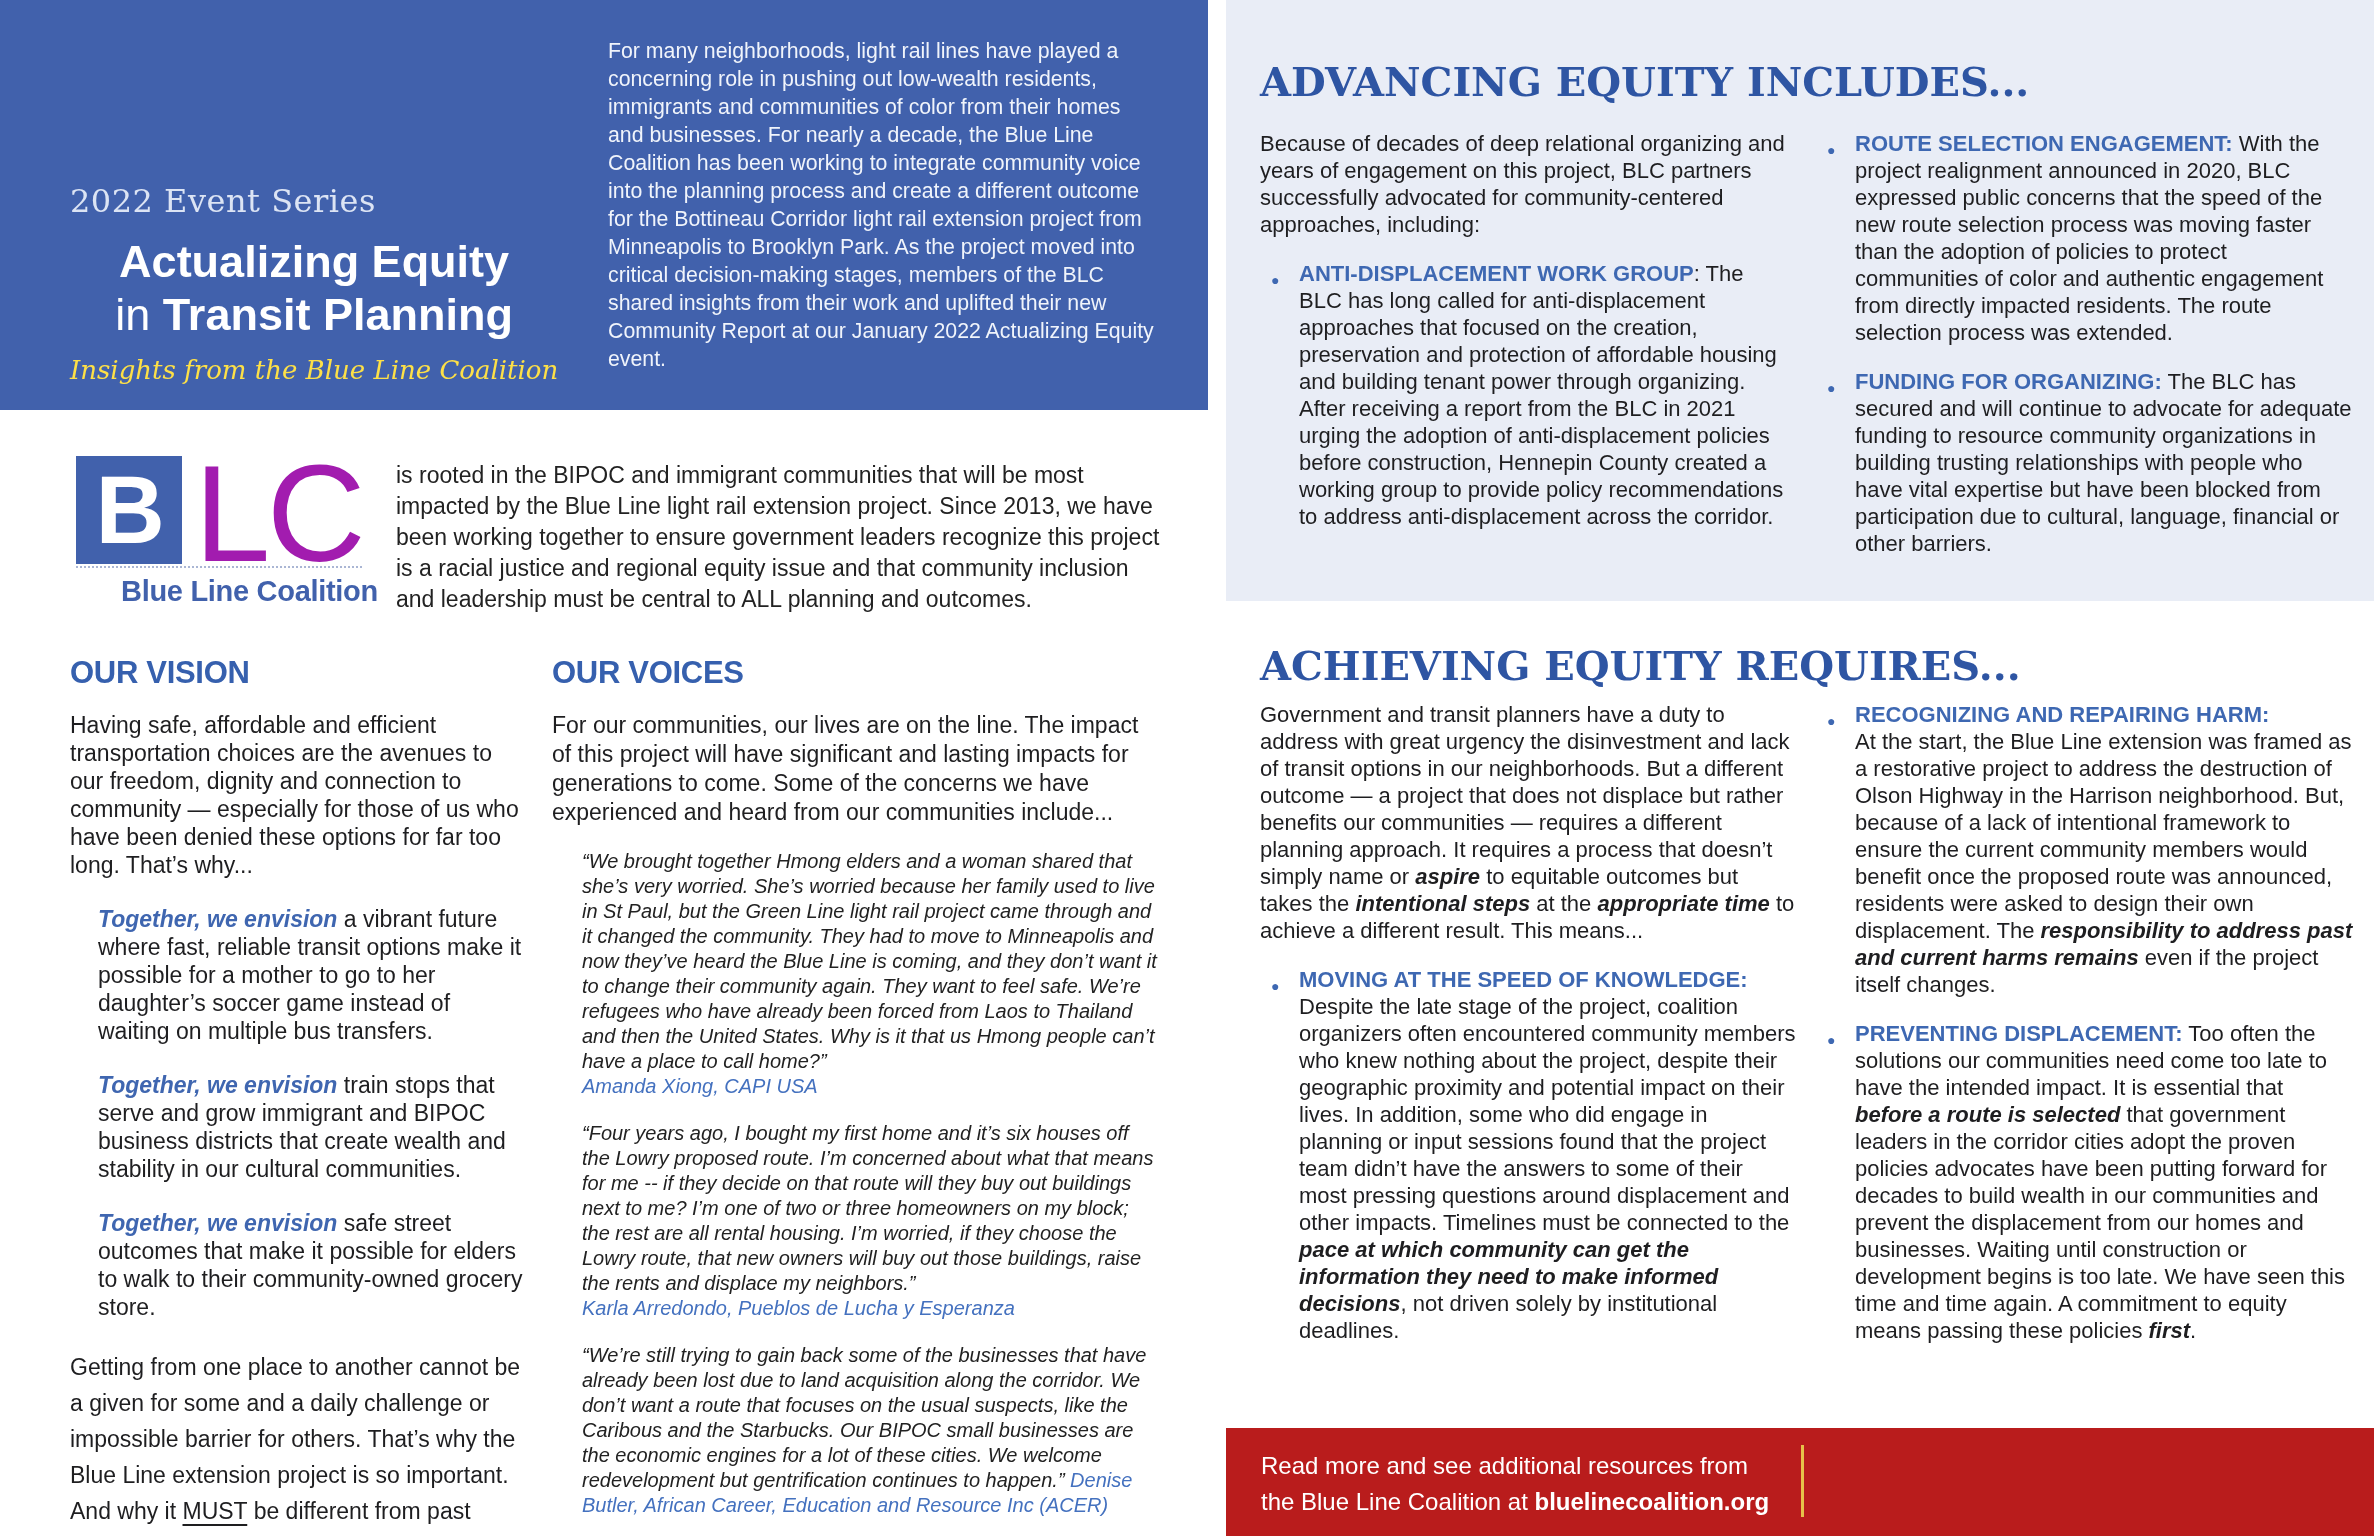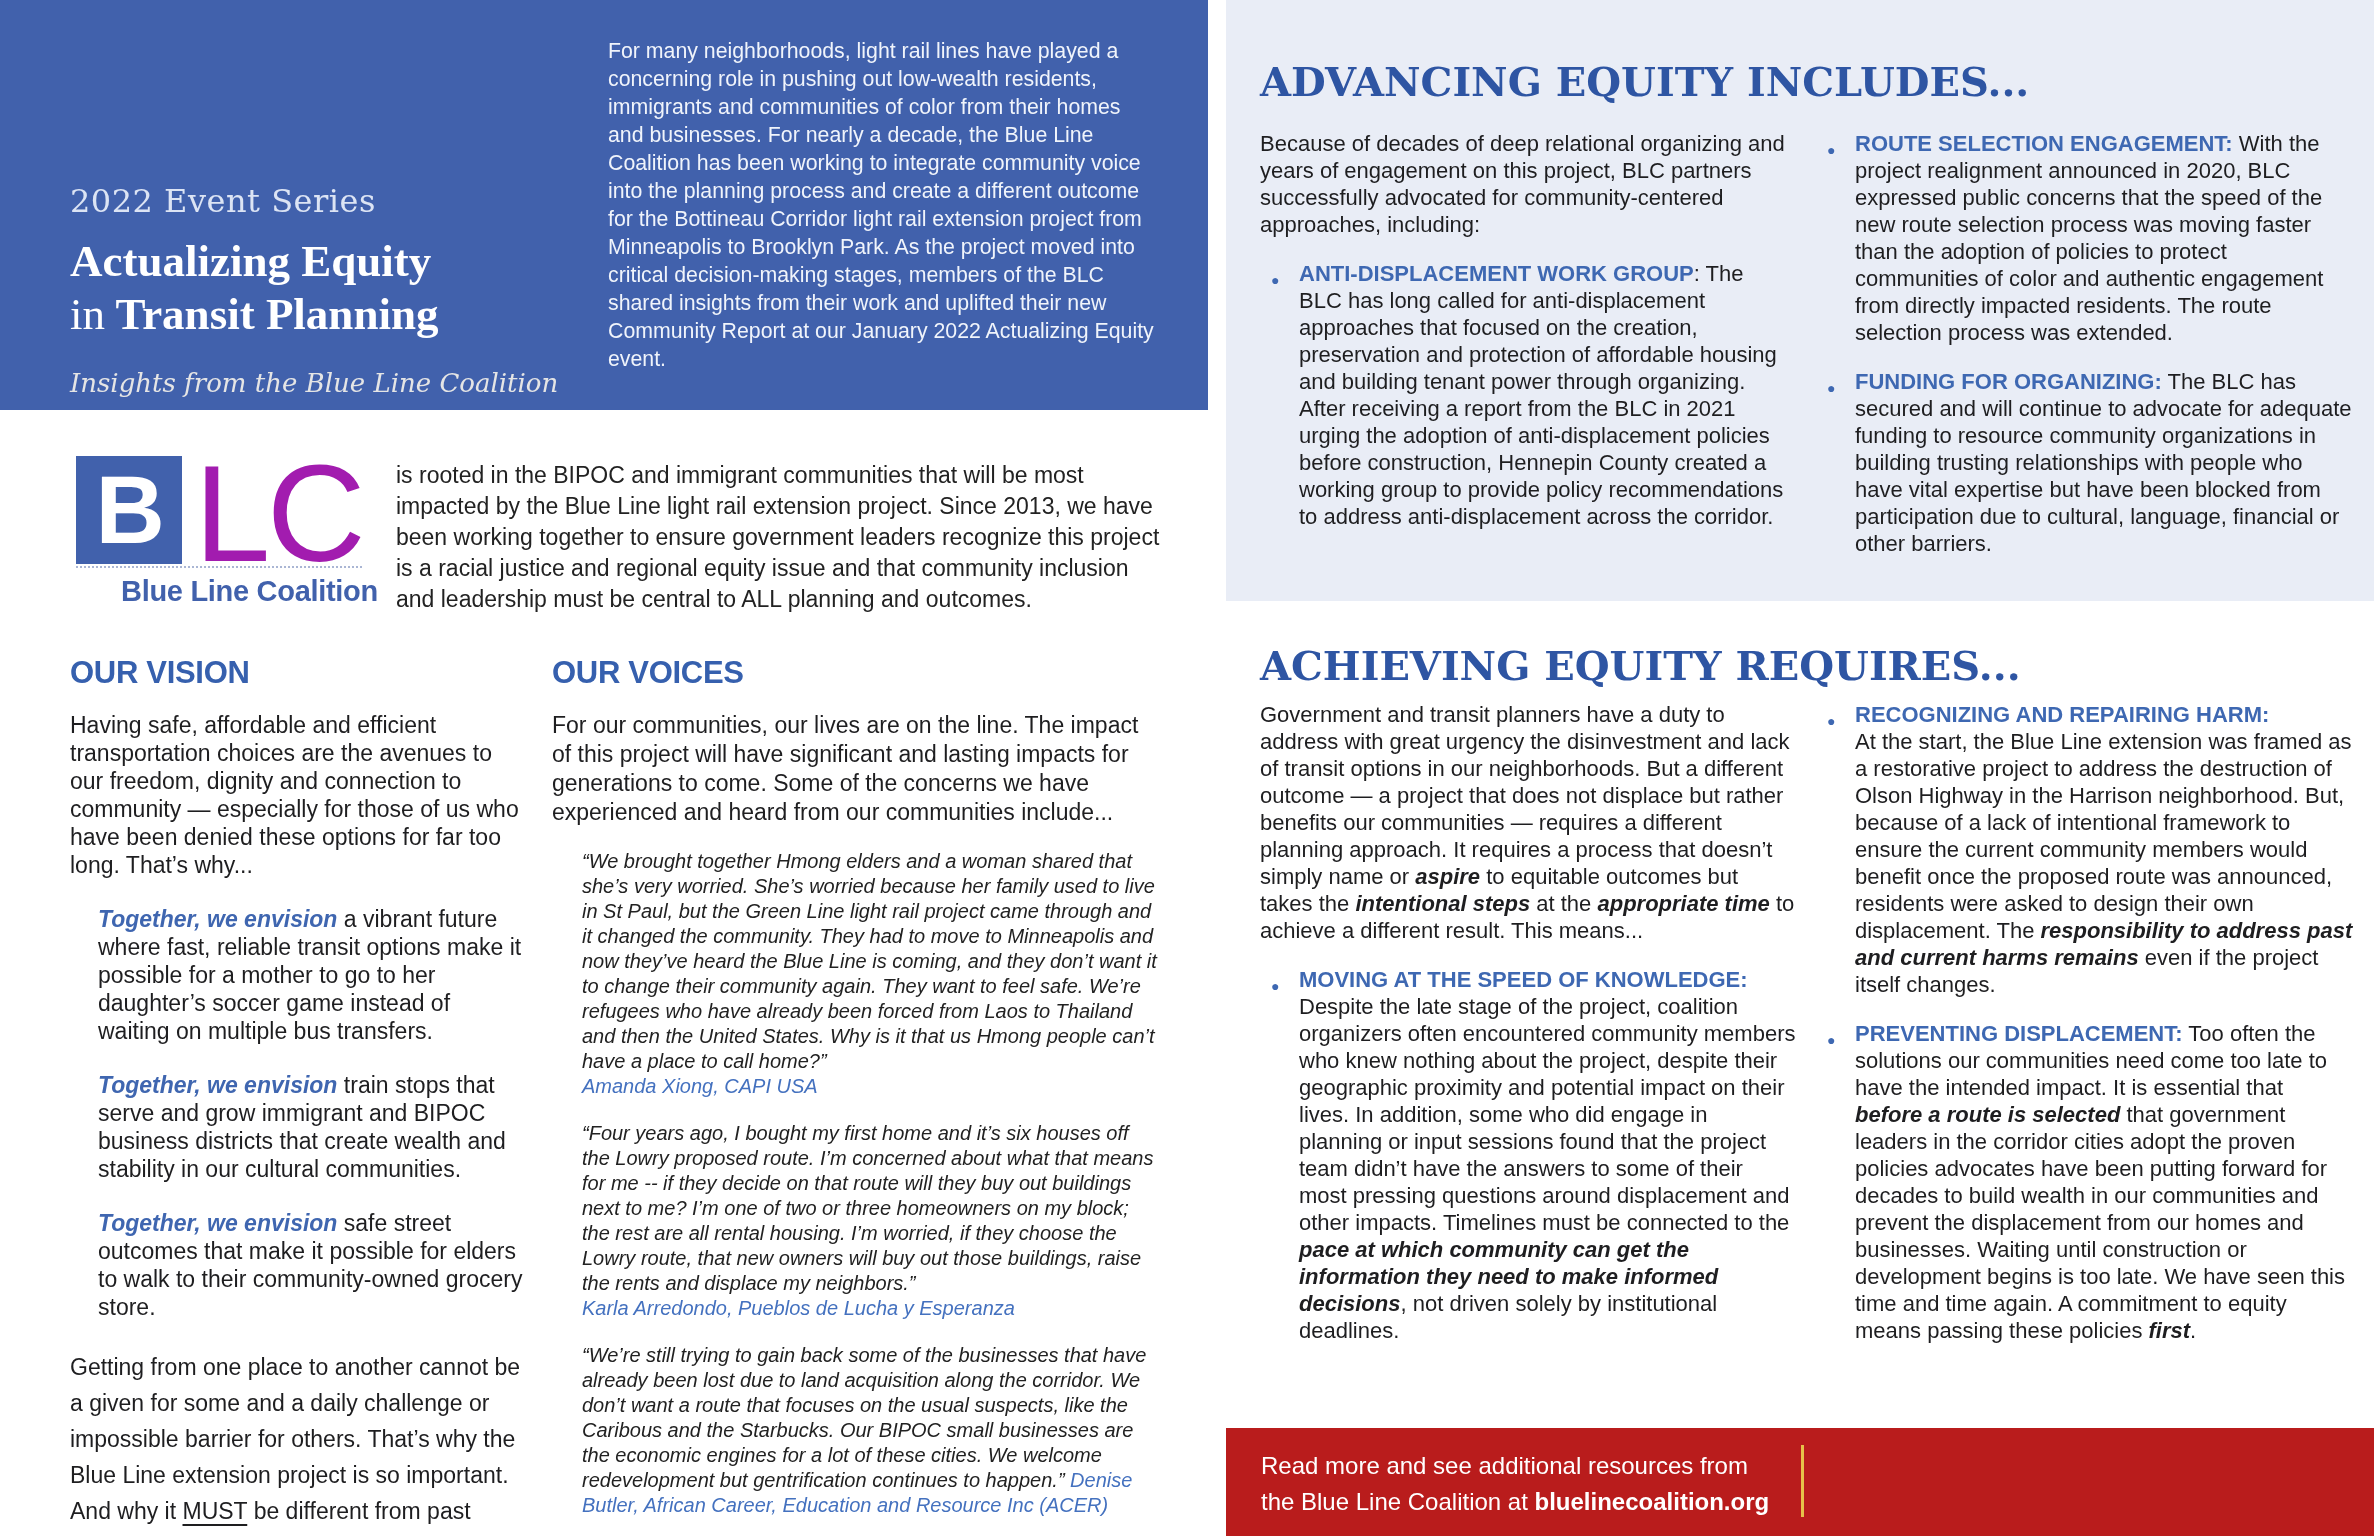--- a/index.html
+++ b/index.html
@@ -4,23 +4,23 @@
 <style>
   html,body{margin:0;padding:0;}
   body{width:2375px;height:1536px;position:relative;background:#ffffff;
        font-family:"Liberation Sans",sans-serif;color:#1e1e20;overflow:hidden;}
   .page{position:absolute;inset:0;}
 
   
   .header-block{position:absolute;left:0;top:0;width:1208px;height:410px;background:#4161ac;}
   .header-text{position:absolute;left:70px;top:182px;color:#fff;}
   .series{font-family:"DejaVu Serif",serif;font-size:32px;font-weight:500;color:#dce4f4;letter-spacing:0.5px;}
-  .title{font-family:Liberation Serif, serif;font-size:45px;font-weight:700;line-height:53px;color:#ffffff;margin:15px 0 0;}
+  .title{font-family:Liberation Sans, sans-serif;font-size:45px;font-weight:700;line-height:53px;color:#ffffff;margin:15px 0 0;text-align:center;}
   .title .light{font-weight:400;}
-  .subtitle{font-family:"DejaVu Serif",serif;font-style:italic;font-size:26px;color:#e5e5e5;margin-top:27px;}
+  .subtitle{font-family:"DejaVu Serif",serif;font-style:italic;font-size:26px;color:#fde047;margin-top:14px;}
   .header-intro{position:absolute;left:608px;top:37px;width:549px;font-size:21.3px;line-height:28px;color:#f0f4fb;margin:0;}
 
   
   .blc-logo{position:absolute;left:76px;top:456px;}
   .logo-row{display:flex;align-items:flex-end;border-bottom:2.8px dotted #aab6d4;width:286px;padding-bottom:1.9px;}
   .logo-square{width:117px;height:108px;background:#4161ac;color:#ffffff;display:flex;align-items:center;justify-content:center;
                font-size:96px;font-weight:700;letter-spacing:-1.9px;}
   .logo-lc{font-size:137px;line-height:100px;color:#a21caf;font-weight:400;letter-spacing:-3.7px;margin-left:12px;}
   .logo-caption{color:#4161ac;font-weight:700;font-size:29px;margin-top:7.4px;margin-left:45px;letter-spacing:-0.3px;}
   .about-text{position:absolute;left:396px;top:460px;width:768px;font-size:23px;line-height:31px;margin:0;color:#222;}

